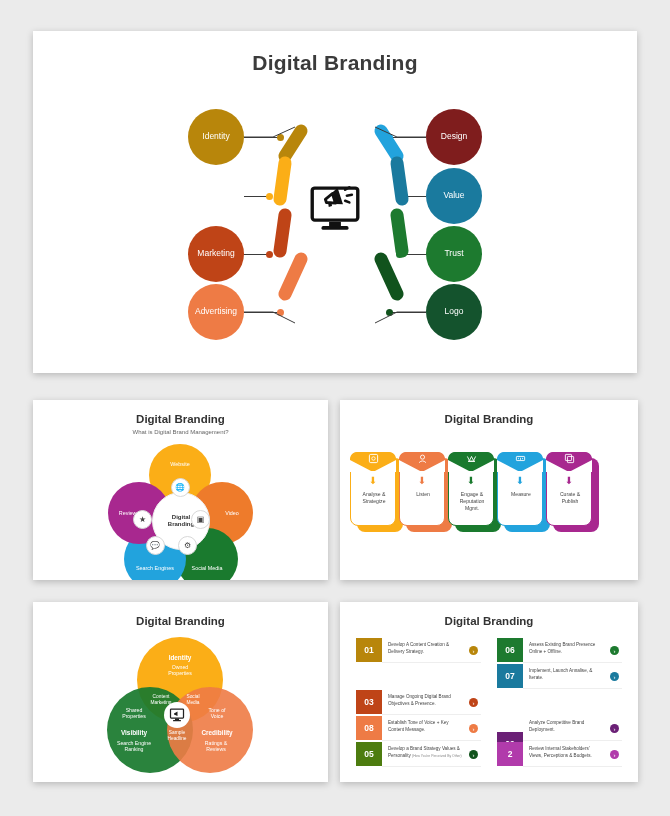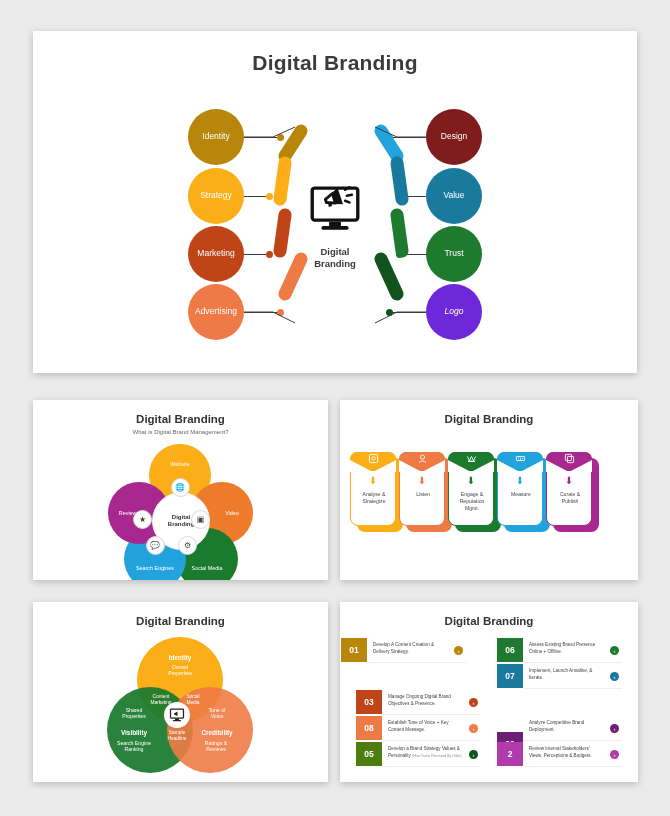--- a/index.html
+++ b/index.html
@@ -147,62 +147,55 @@
       <path d="M211,106 L240,106 L262,96"></path>
       <path d="M211,281 L240,281 L262,292"></path>
       <path d="M393,106 L364,106 L342,96"></path>
       <path d="M393,281 L364,281 L342,292"></path>
     </g>
   </svg>
 
   <div class="node" style="left:155px;top:78px;background:#b8860b;">
     <span>Identity</span>
     </div>
-  <div class="node" style="left:155px;top:137px;background:#fbae17;">
-    <span>Strategy</span>
-    </div>
   <div class="node" style="left:155px;top:195px;background:#bf4417;">
     <span>Marketing</span>
     </div>
   <div class="node" style="left:155px;top:253px;background:#ee7b45;">
     <span>Advertising</span>
     </div>
 
   <div class="node" style="left:393px;top:78px;background:#7f1d1d;">
     <span>Design</span>
     </div>
   <div class="node" style="left:393px;top:137px;background:#1a7a9e;">
     <span>Value</span>
     </div>
   <div class="node" style="left:393px;top:195px;background:#1d7a2f;">
     <span>Trust</span>
     </div>
-  <div class="node" style="left:393px;top:253px;background:#6d28d9;font-style:italic;">
+  <div class="node" style="left:393px;top:253px;background:#14532d;">
     <span>Logo</span>
     </div>
 
   <svg style="position:absolute;left:275px;top:152px;" width="54" height="54" viewBox="0 0 64 64">
     <rect x="5" y="6" width="54" height="38" rx="3" fill="none" stroke="#111" stroke-width="4"></rect>
     <rect x="25" y="46" width="14" height="7" fill="#111"></rect>
     <rect x="16" y="51" width="32" height="4.5" rx="2" fill="#111"></rect>
     <g transform="translate(14,12) rotate(-18)">
       <path d="M4,9 L14,5 L14,17 L4,13 Z" fill="none" stroke="#111" stroke-width="3.4" stroke-linejoin="round"></path>
       <path d="M14,4 L22,0.5 L22,21 L14,18 Z" fill="#111"></path>
       <path d="M6,13 L5,19 L9,19 L10,14" fill="#111"></path>
     </g>
     <g stroke="#111" stroke-width="3" stroke-linecap="round">
       <line x1="44" y1="8" x2="49" y2="5"></line>
       <line x1="46" y1="15" x2="52" y2="14"></line>
       <line x1="44" y1="21" x2="49" y2="23"></line>
     </g>
   </svg>
-  <div class="centerlbl" style="left:242px;top:215px;">
-    <span style="white-space:pre-line;">Digital
-Branding</span>
-  </div>
 </div>
 
 <div class="slide" id="slide-petal">
   <div class="title-sm">Digital Branding</div>
   <div class="subtitle-sm">What is Digital Brand Management?</div>
 
   <div class="petal" style="left:116px;top:44px;background:#fbae17;">
     <span style="margin-bottom:22px;">Website</span>
     </div>
   <div class="petal" style="left:158px;top:82px;background:#ee7b2b;">
@@ -349,21 +342,21 @@
       <rect x="24" y="46" width="16" height="7" fill="#222"></rect>
       <rect x="16" y="52" width="32" height="5" rx="2" fill="#222"></rect>
       <path d="M20,26 L34,18 L34,36 L20,30 Z" fill="#222"></path>
       </svg>
   </div>
 </div>
 
 <div class="slide" id="slide-list">
   <div class="title-sm">Digital Branding</div>
 
-  <div class="row" style="left:1px;top:36px;width:125px;">
+  <div class="row" style="left:16px;top:36px;width:125px;">
     <div class="row-num" style="background:#b8860b;">01</div>
     <div class="row-body">
       <div class="row-txt">Develop A Content Creation &amp; Delivery Strategy.</div>
       <div class="row-chev" style="background:#b8860b;">›</div>
     </div>
   </div>
   <div class="row" style="left:16px;top:88px;width:125px;">
     <div class="row-num" style="background:#bf4417;">03</div>
     <div class="row-body">
       <div class="row-txt">Manage Ongoing Digital Brand Objectives &amp; Presence.</div>

